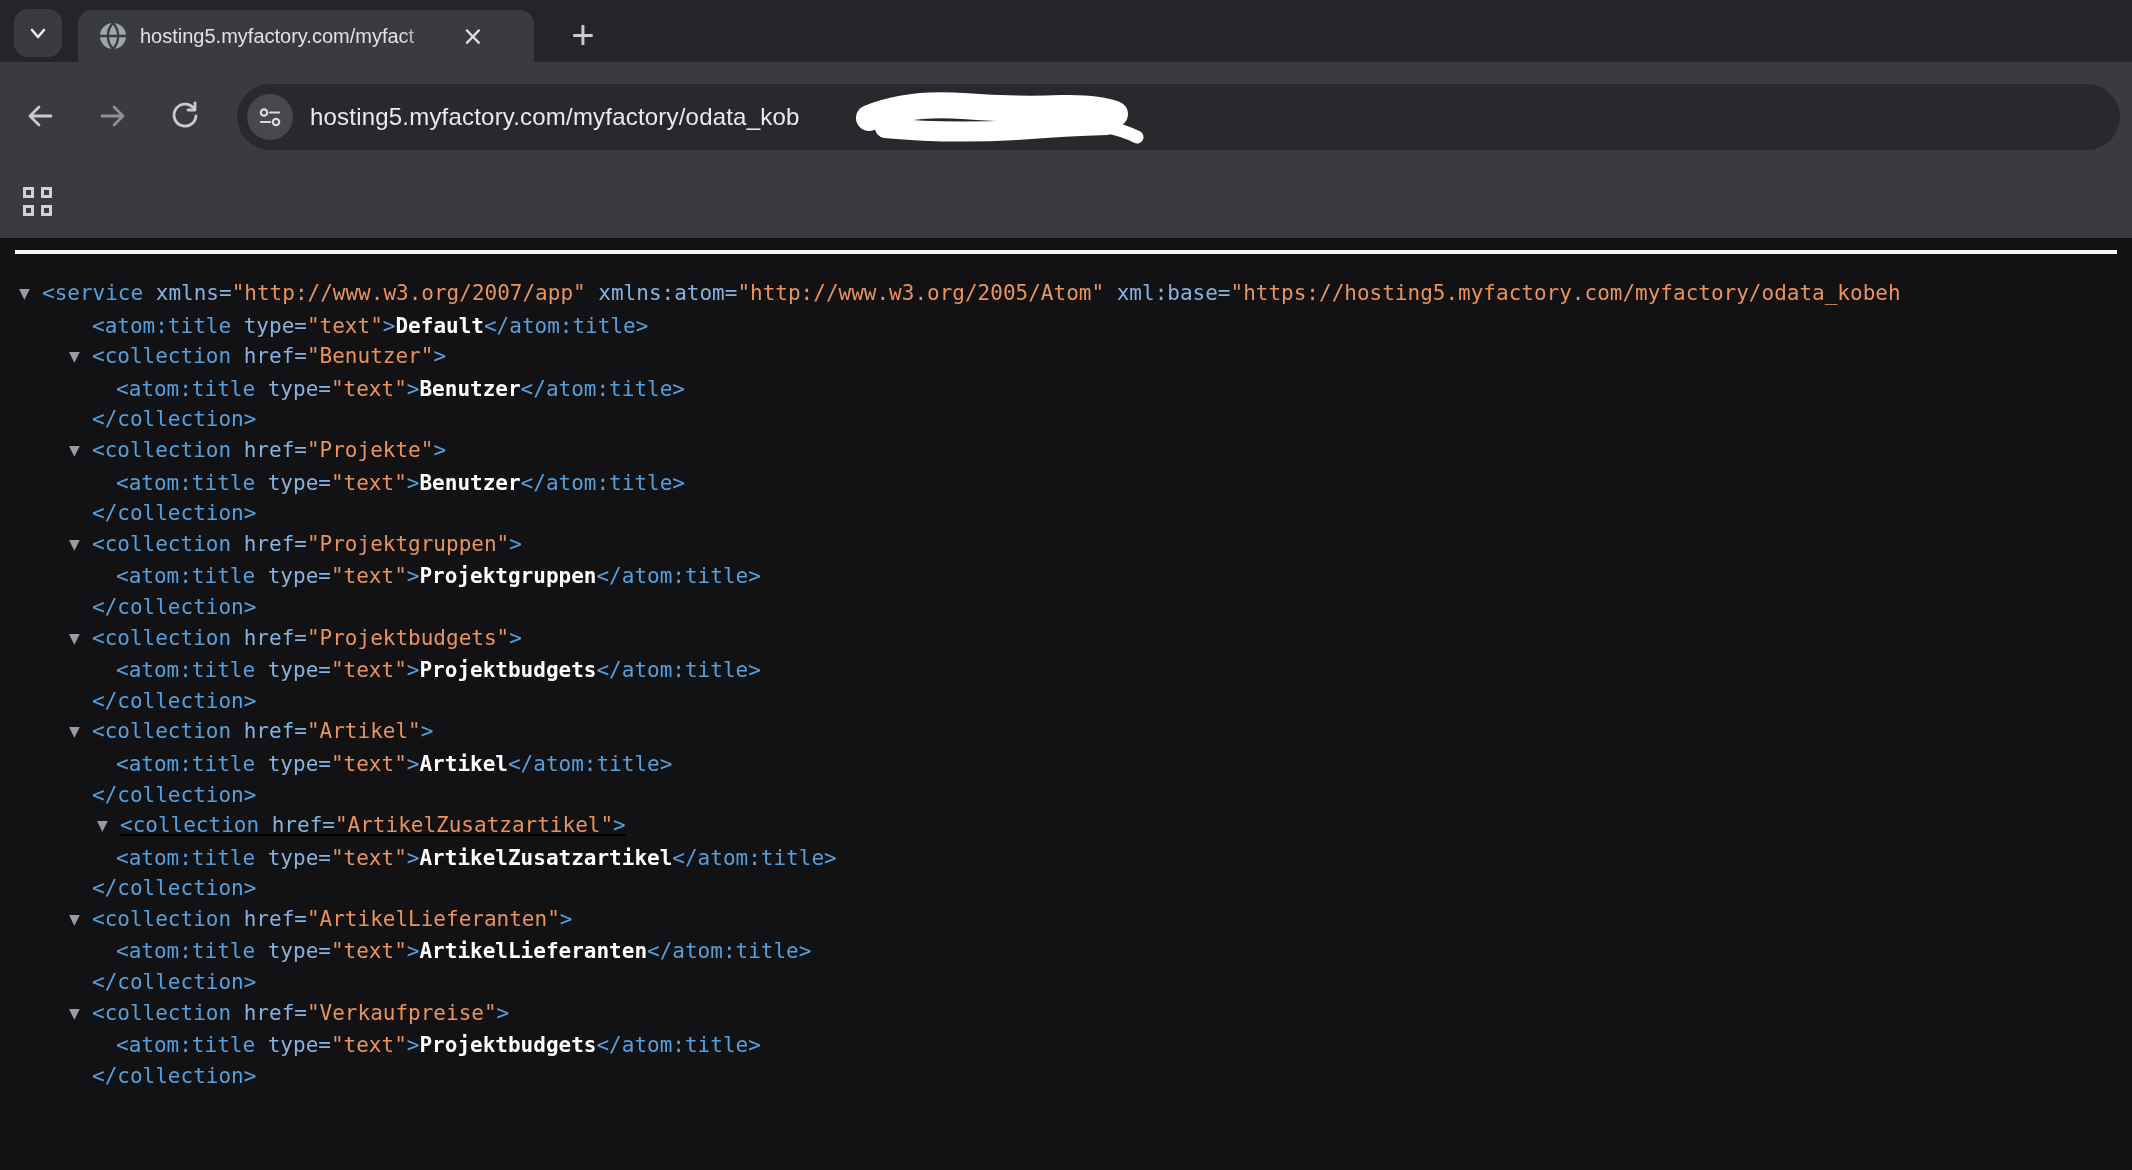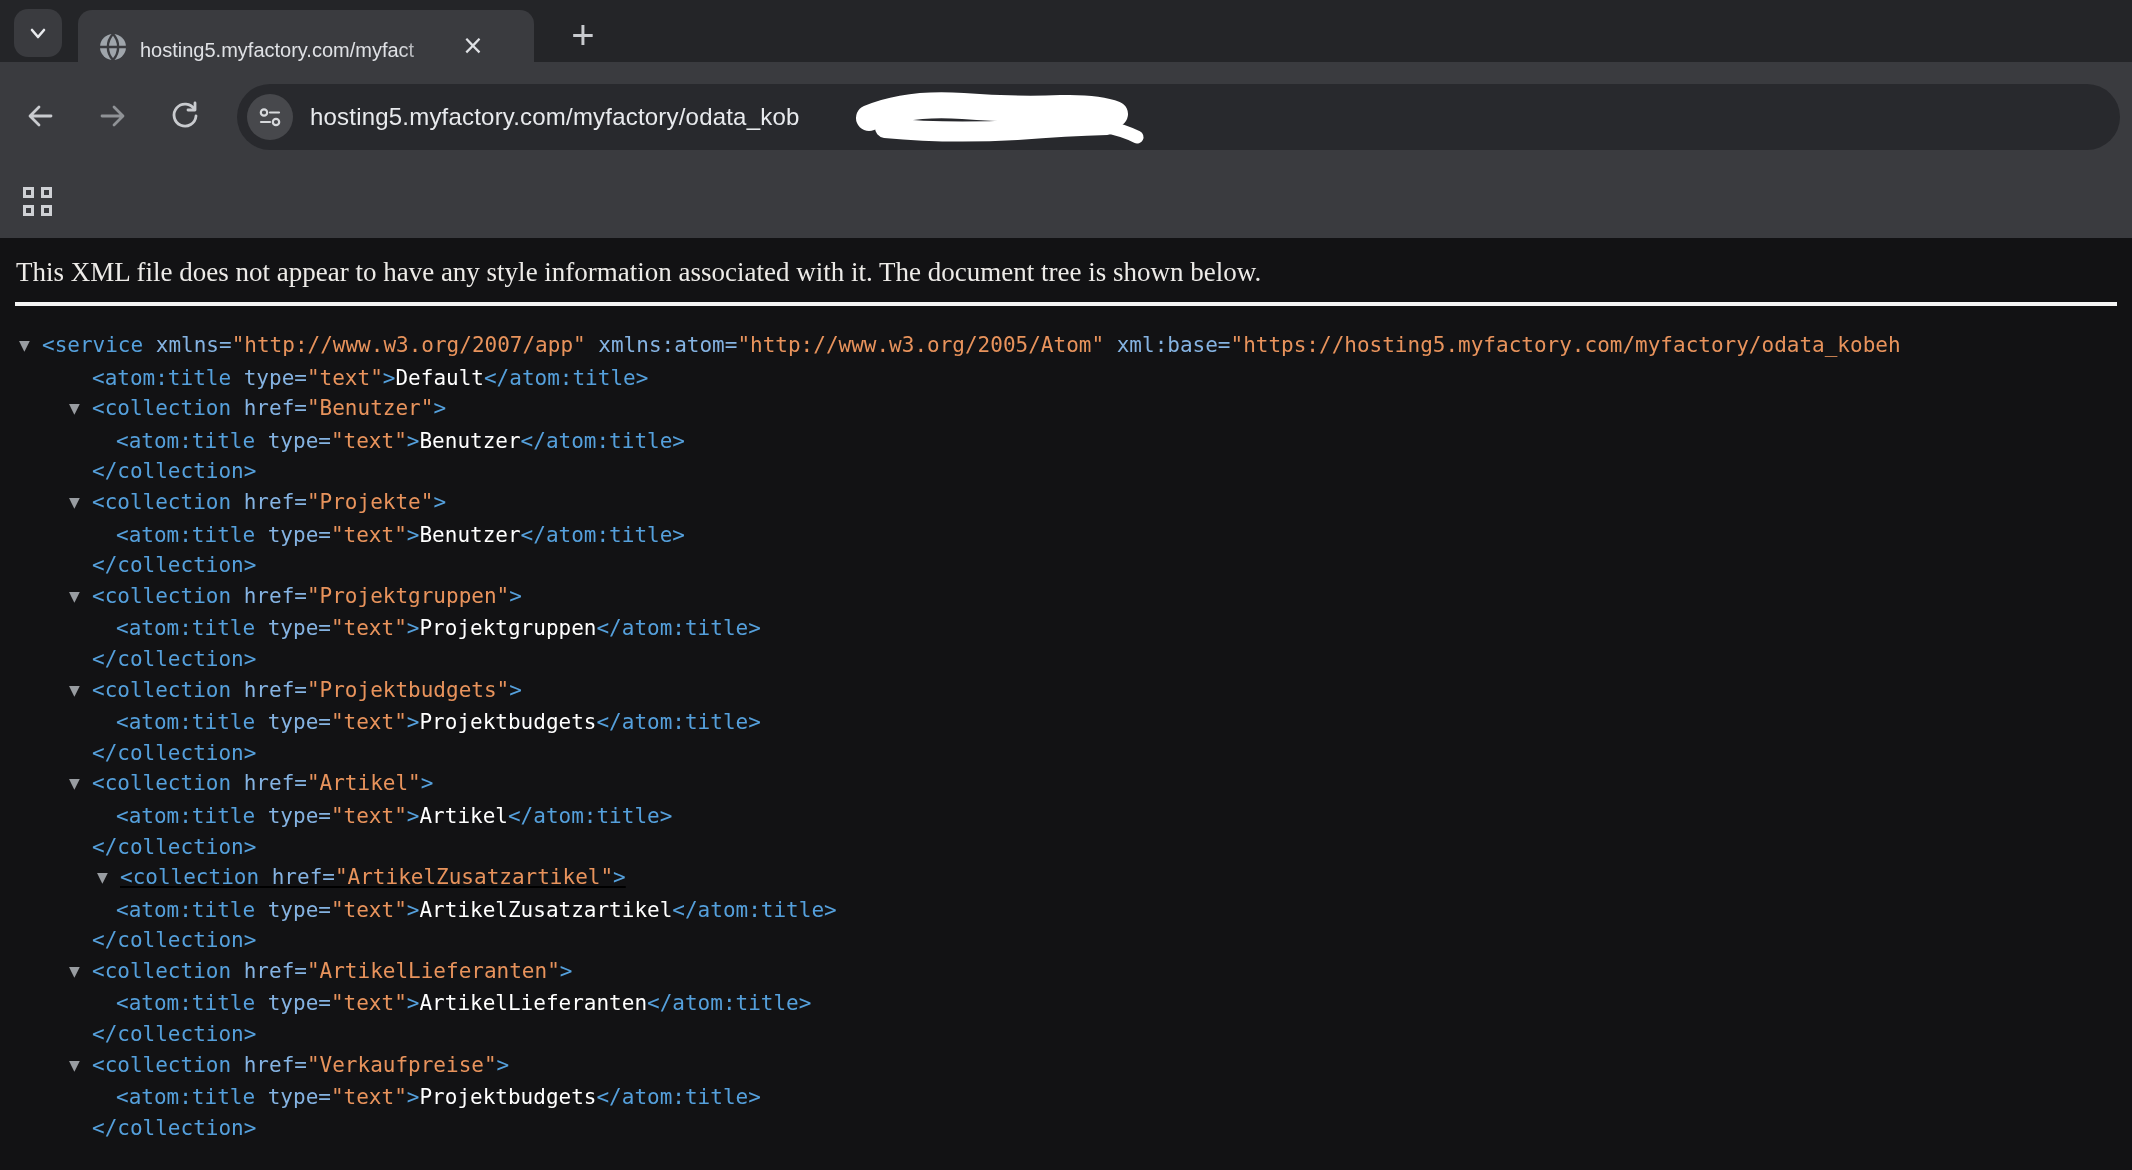--- a/index.html
+++ b/index.html
@@ -12,21 +12,21 @@
   html,body{margin:0;padding:0;}
   body{
     width:2132px;height:1170px;overflow:hidden;background:var(--page-bg);
     font-family:"Liberation Sans",sans-serif;
   }
   
   .tabstrip{position:relative;width:100%;height:62px;background:var(--frame-bg);}
   .tab-search{position:absolute;left:14px;top:9px;width:48px;height:48px;border:none;
     border-radius:14px;background:var(--surface-bg);display:flex;align-items:center;justify-content:center;cursor:pointer;}
   .tab{position:absolute;left:78px;top:10px;width:456px;height:52px;background:var(--surface-bg);
-    border-radius:14px 14px 0 0;display:flex;align-items:flex-end;padding:0 24px 0 20px;}
+    border-radius:14px 14px 0 0;display:flex;align-items:center;padding:0 24px 0 20px;}
   .tab-favicon{width:30px;height:30px;flex:0 0 auto;}
   .tab-title{margin-left:12px;font-size:20px;color:#DFE1E5;white-space:nowrap;overflow:hidden;
     width:316px;
     -webkit-mask-image:linear-gradient(90deg,#000 82%,transparent 98%);
     mask-image:linear-gradient(90deg,#000 82%,transparent 98%);}
   .tab-close{width:34px;height:34px;border:none;background:transparent;color:#DFE1E5;font-size:26px;
     line-height:34px;text-align:center;padding:0;cursor:pointer;border-radius:8px;font-family:"DejaVu Sans",sans-serif;}
   .new-tab{position:absolute;left:556px;top:8px;width:54px;height:54px;border:none;background:transparent;
     color:var(--ui-icon);font-size:40px;font-weight:300;line-height:50px;text-align:center;padding:0;cursor:pointer;}
   .toolbar{position:relative;width:100%;height:104px;background:var(--surface-bg);padding-left:16px;}
@@ -47,21 +47,21 @@
   .notice{margin:16px 16px 0 16px;font-family:"Liberation Serif",serif;font-size:27px;
     line-height:36px;color:var(--notice-text);}
   .rule{margin:12px 15px 0 15px;border:none;border-top:4px solid var(--rule);height:0;}
   .xml-tree{margin-top:24px;font-family:"DejaVu Sans Mono",monospace;font-size:21px;line-height:30.6px;}
   .code-line{white-space:pre;overflow:hidden;}
   .arrow{display:inline-block;width:23px;font-family:"DejaVu Sans",sans-serif;font-size:14px;
     color:var(--arrow);transform:translateY(-2px);cursor:pointer;}
   .tk-tag{color:var(--xml-tag);}
   .tk-attr{color:var(--xml-attr);}
   .tk-val{color:var(--xml-value);}
-  .tk-text{color:var(--xml-text);font-weight:normal;text-align:center;}
+  .tk-text{color:var(--xml-text);font-weight:bold;text-align:center;}
 </style>
 </head>
 <body>
 
 <div>
   <div class="tabstrip">
     <button class="tab-search">
       <svg width="26" height="26" viewBox="0 0 26 26">
         <polyline points="7,10 13,17 19,10" fill="none" stroke="#E8EAED" stroke-width="2.6" stroke-linecap="round" stroke-linejoin="round"></polyline>
       </svg>
@@ -116,21 +116,20 @@
     <span class="apps-grid">
       <span></span>
         <span></span>
         <span></span>
         <span></span>
     </span>
   </div>
 </div>
 
 <div class="page">
-  <div class="notice">This XML file does not appear to have any style information associated with it. The document tree is shown below.</div>
   <hr class="rule">
   <div class="xml-tree">
       <div class="code-line" style="padding-left: 19px;"><span class="arrow">▼</span><span class="tk-tag">&lt;service</span><span class="tk-attr"> xmlns=</span><span class="tk-val">"http://www.w3.org/2007/app"</span><span class="tk-attr"> xmlns:atom=</span><span class="tk-val">"http://www.w3.org/2005/Atom"</span><span class="tk-attr"> xml:base=</span><span class="tk-val">"https://hosting5.myfactory.com/myfactory/odata_kobeh</span></div>
       <div class="code-line" style="padding-left: 92px;"><span class="tk-tag">&lt;atom:title</span><span class="tk-attr"> type=</span><span class="tk-val">"text"</span><span class="tk-tag">&gt;</span><span class="tk-text">Default</span><span class="tk-tag">&lt;/atom:title&gt;</span></div>
       <div class="code-line" style="padding-left: 69px;"><span class="arrow">▼</span><span class="tk-tag">&lt;collection</span><span class="tk-attr"> href=</span><span class="tk-val">"Benutzer"</span><span class="tk-tag">&gt;</span></div>
       <div class="code-line" style="padding-left: 116px;"><span class="tk-tag">&lt;atom:title</span><span class="tk-attr"> type=</span><span class="tk-val">"text"</span><span class="tk-tag">&gt;</span><span class="tk-text">Benutzer</span><span class="tk-tag">&lt;/atom:title&gt;</span></div>
       <div class="code-line" style="padding-left: 92px;"><span class="tk-tag">&lt;/collection&gt;</span></div>
       <div class="code-line" style="padding-left: 69px;"><span class="arrow">▼</span><span class="tk-tag">&lt;collection</span><span class="tk-attr"> href=</span><span class="tk-val">"Projekte"</span><span class="tk-tag">&gt;</span></div>
       <div class="code-line" style="padding-left: 116px;"><span class="tk-tag">&lt;atom:title</span><span class="tk-attr"> type=</span><span class="tk-val">"text"</span><span class="tk-tag">&gt;</span><span class="tk-text">Benutzer</span><span class="tk-tag">&lt;/atom:title&gt;</span></div>
       <div class="code-line" style="padding-left: 92px;"><span class="tk-tag">&lt;/collection&gt;</span></div>

